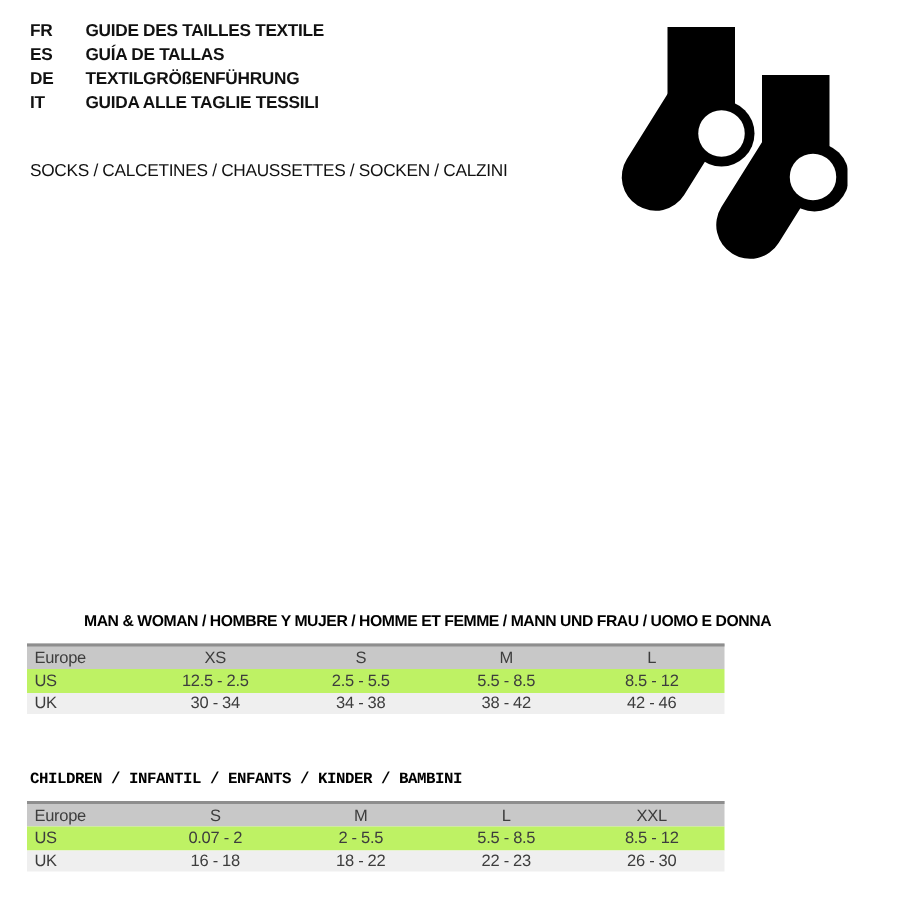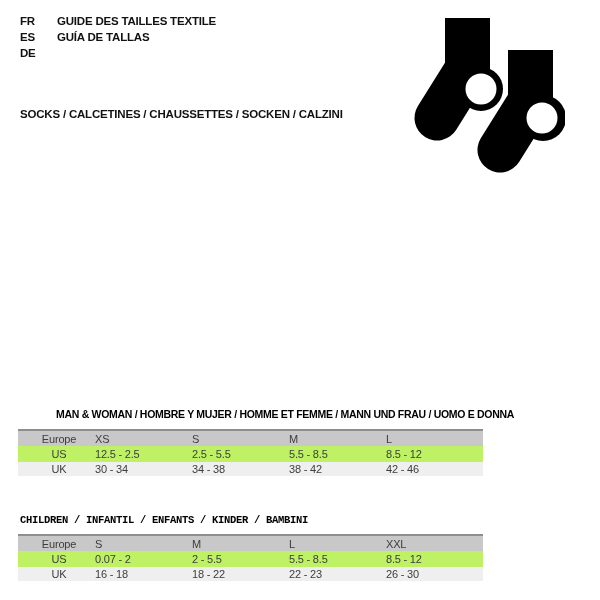--- a/index.html
+++ b/index.html
@@ -9,51 +9,56 @@
     font-family:"Liberation Sans", sans-serif;
     color:#111;
   }
   .abs{position:absolute;}
   
   .lang-list{left:20px;top:13px;width:340px;}
   .lang-row{display:flex;height:16px;align-items:center;}
   .lang-code{width:37px;font-size:11.5px;font-weight:700;letter-spacing:-0.2px;}
   .lang-label{font-size:11.5px;font-weight:700;letter-spacing:-0.2px;white-space:nowrap;}
   
-  .category{left:20px;top:108px;font-size:11.5px;font-weight:700;letter-spacing:-0.2px;white-space:nowrap;}
+  .category{left:20px;top:108px;font-size:11.5px;font-weight:400;letter-spacing:-0.2px;white-space:nowrap;}
   
   .socks-svg{left:405px;top:0px;width:160px;height:180px;}
   
   .table-title{font-size:10.5px;font-weight:700;letter-spacing:-0.3px;white-space:nowrap;color:#000;}
   .t1-title{left:20px;top:408px;padding-left:36px;}
   .t2-title{left:20px;top:514px;font-family:Liberation Mono, monospace;}
   .size-table{width:465px;left:18px;}
   .t1{top:429px;}
   .t2{top:534px;}
   .trow{display:flex;align-items:center;font-size:11px;letter-spacing:-0.2px;color:var(--table-text,#3d3d3d);}
   .trow.head{height:15px;background:var(--header-bg,#c8c8c8);border-top:2px solid var(--header-border,#8e8e8e);}
   .trow.r0{height:16px;background:#bef264;}
   .trow.r1{height:14px;background:var(--row-alt-bg,#efefef);}
-  .c0{width:72px;padding-left:5px;text-align:center;}
-  .c{flex:1;}
+  .c0{width:72px;padding-left:5px;text-align:left;}
+  .c{flex:1;text-align:center;}
 </style>
 </head>
 <body>
 
 <div class="abs lang-list">
   <div class="lang-row">
     <span class="lang-code">FR</span>
     <span class="lang-label">GUIDE DES TAILLES TEXTILE</span>
   </div>
   <div class="lang-row">
     <span class="lang-code">ES</span>
     <span class="lang-label">GUÍA DE TALLAS</span>
   </div>
   <div class="lang-row">
     <span class="lang-code">DE</span>
+    <span class="lang-label">TEXTILGRÖßENFÜHRUNG</span>
+  </div>
+  <div class="lang-row">
+    <span class="lang-code">IT</span>
+    <span class="lang-label">GUIDA ALLE TAGLIE TESSILI</span>
   </div>
 </div>
 
 <div class="abs category">SOCKS / CALCETINES / CHAUSSETTES / SOCKEN / CALZINI</div>
 
 <svg class="abs socks-svg" viewBox="0 0 160 180" xmlns="http://www.w3.org/2000/svg">
 
   <g>
     <rect x="40" y="18" width="45" height="57" fill="var(--icon-color,#000)"></rect>
     <line x1="62" y1="70" x2="32" y2="118" stroke="var(--icon-color,#000)" stroke-width="45" stroke-linecap="round"></line>

